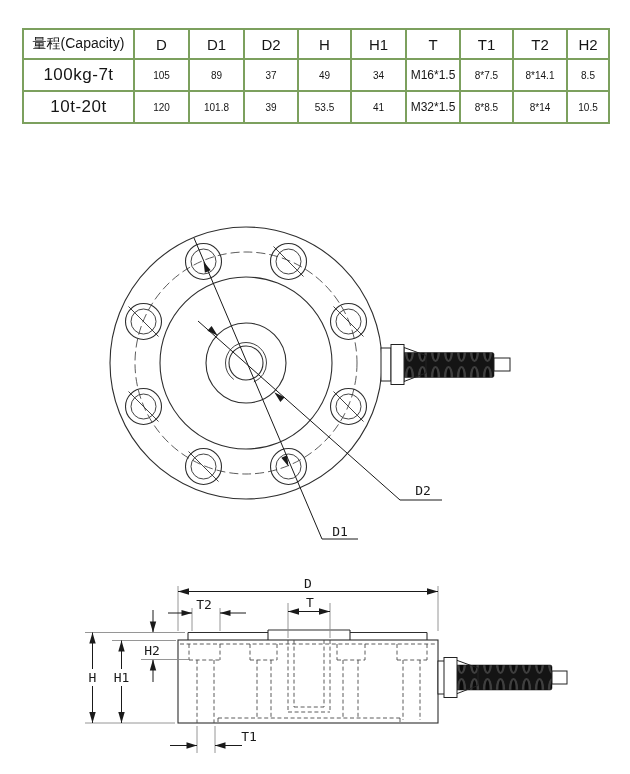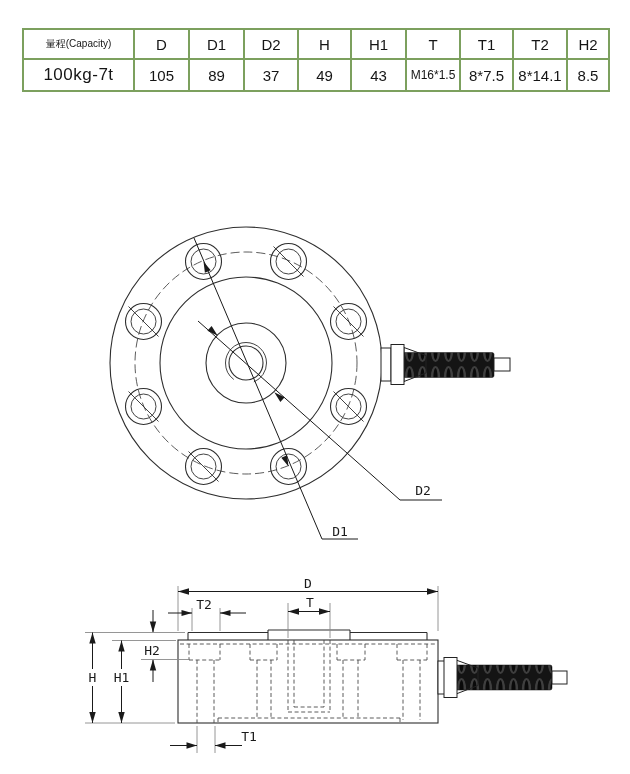--- a/index.html
+++ b/index.html
@@ -13,22 +13,22 @@
     border-collapse:collapse; table-layout:fixed; width:586px;
     border:2px solid #7ca05e;
   }
   #spec-table td, #spec-table th {
     border:2px solid #7ca05e; text-align:center; vertical-align:middle;
     padding:0; color:#151515; font-weight:normal; overflow:hidden; white-space:nowrap;
   }
   #spec-table thead tr { height:30px; }
   #spec-table tbody tr { height:32px; }
   #spec-table th { font-size:15px; }
-  #spec-table th.first { font-size:10px; }
-  #spec-table td { font-size:15px; }
+  #spec-table th.first { font-size:14px; }
+  #spec-table td { font-size:10px; }
   #spec-table td.cap { font-size:17px; letter-spacing:0.5px; }
   #spec-table td.tcol { font-size:12px; }
   
   #drawing { position:absolute; left:0; top:0; }
   .ln   { stroke:#2e2e2e; stroke-width:1.1; fill:none; }
   .lnthin { stroke:#2e2e2e; stroke-width:0.9; fill:none; }
   .hid  { stroke:#4a4a4a; stroke-width:0.9; fill:none; stroke-dasharray:4 2.6; }
   .cl   { stroke:#4a4a4a; stroke-width:0.9; fill:none; stroke-dasharray:9 4; }
   .dim  { stroke:#1a1a1a; stroke-width:1; fill:none; }
   .ext  { stroke:#8a8a8a; stroke-width:0.9; fill:none; }
@@ -68,25 +68,37 @@
           <th class="">H2</th>
         </tr>
       </thead>
     <tbody id="spec-body">
         <tr>
           <td class="cap">100kg-7t</td>
           <td>105</td>
           <td>89</td>
           <td>37</td>
           <td>49</td>
-          <td>43</td>
+          <td>34</td>
           <td class="tcol">M16*1.5</td>
           <td>8*7.5</td>
           <td>8*14.1</td>
           <td>8.5</td>
+        </tr>
+        <tr>
+          <td class="cap">10t-20t</td>
+          <td>120</td>
+          <td>101.8</td>
+          <td>39</td>
+          <td>53.5</td>
+          <td>41</td>
+          <td class="tcol">M32*1.5</td>
+          <td>8*8.5</td>
+          <td>8*14</td>
+          <td>10.5</td>
         </tr>
       </tbody>
   </table>
 
   <svg id="drawing" width="630" height="774" viewBox="0 0 630 774">
     <defs>
       <pattern id="braid" width="13" height="26" patternUnits="userSpaceOnUse">
         <rect width="13" height="26" fill="#141414"></rect>
         <ellipse cx="6.5" cy="13" rx="4.6" ry="11" fill="#3f3f3f"></ellipse>
         <ellipse cx="6.5" cy="13" rx="2.1" ry="9" fill="#0a0a0a"></ellipse>

